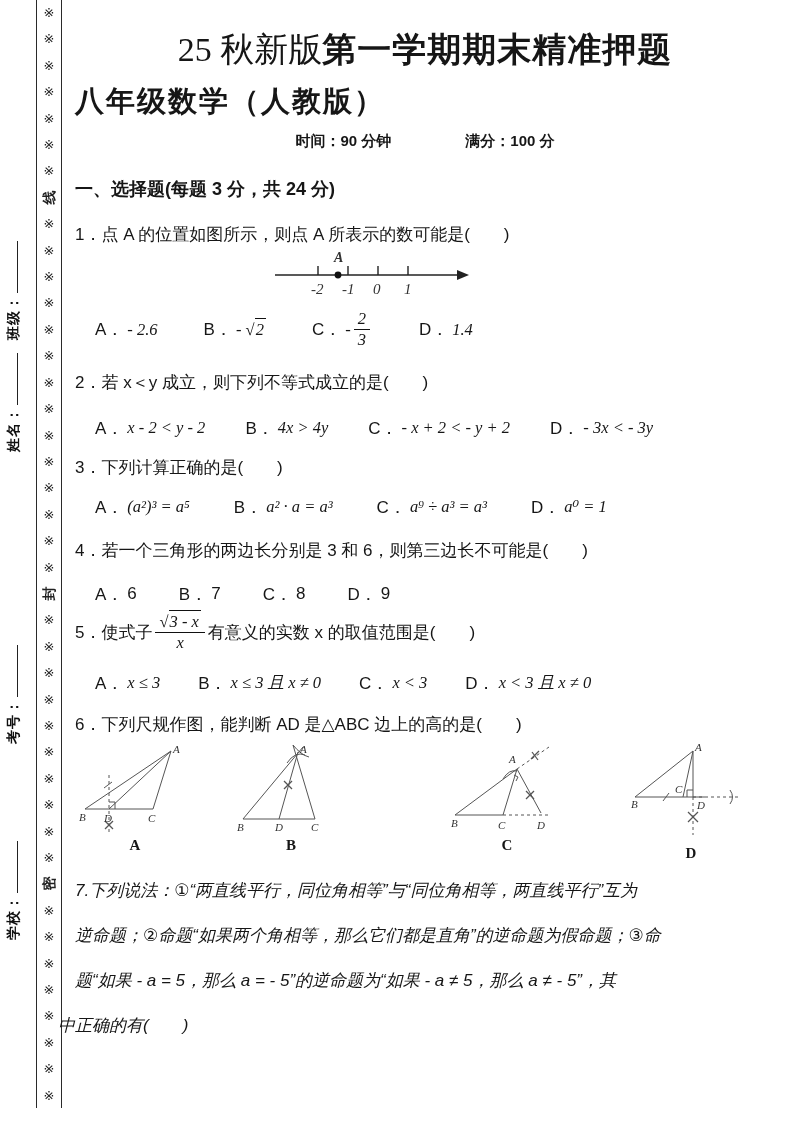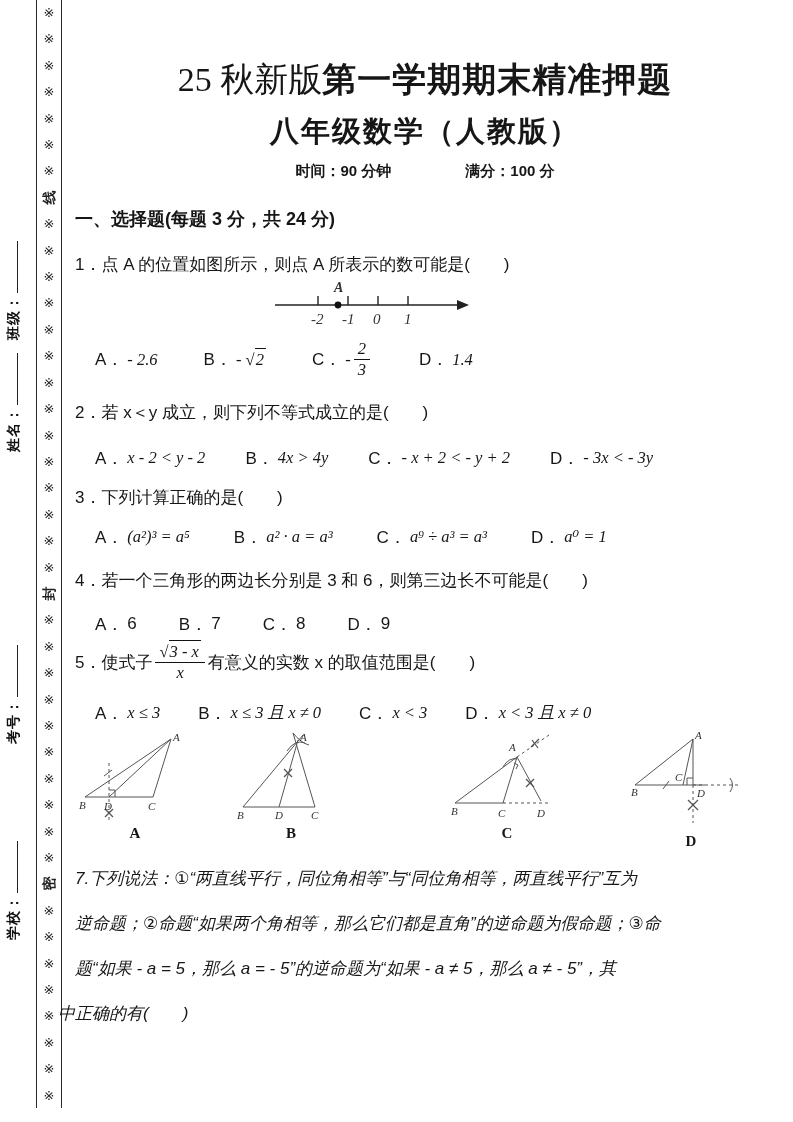--- a/index.html
+++ b/index.html
@@ -24,25 +24,25 @@
     position:absolute; left:5px; transform:rotate(-90deg);
     transform-origin:0 0; white-space:nowrap; z-index:1;
     font-size:14px; font-weight:bold; color:#111; letter-spacing:1px;
   }
   .side-label .blank {
     display:inline-block; width:52px; height:13px;
     border-bottom:1.3px solid #222; margin-left:2px;
   }
   
   .content { position:absolute; left:75px; top:0; width:700px; z-index:3; }
-  .title-line { padding-top:58px; text-align:center; font-size:34px; line-height:1.25; white-space:nowrap; }
+  .title-line { padding-top:28px; text-align:center; font-size:34px; line-height:1.25; white-space:nowrap; }
   .title-prefix { font-family:"Liberation Serif","DejaVu Serif",serif; font-weight:500; }
   .title-main { font-weight:800; letter-spacing:1px; }
   .subtitle {
-    margin-top:10px; text-align:center; font-size:29px; font-weight:700;
+    margin-top:10px; text-align:left; font-size:29px; font-weight:700;
     font-family:"Liberation Serif","DejaVu Serif",serif; letter-spacing:2px;
   }
   .meta-row {
     margin-top:10px; display:flex; justify-content:center; gap:74px;
     font-family:Liberation Sans, sans-serif; font-size:15px; font-weight:600;
   }
   .section-heading { margin-top:26px; font-size:18px; font-weight:600; }
   .q-text { font-size:17px; line-height:24px; }
   .q1-text { margin-top:22px; }
   .math { font-family:"Liberation Serif","DejaVu Serif",serif; font-style:italic; font-size:16.5px; }
@@ -271,20 +271,21 @@
       <span class="opt">
           <span class="opt-label">C．</span>
           <span class="math">x &lt; 3</span>
         </span>
       <span class="opt">
           <span class="opt-label">D．</span>
           <span class="math">x &lt; 3 且 x ≠ 0</span>
         </span>
     </div>
 
+    <div class="q-text q6-text">6．下列尺规作图，能判断 AD 是△ABC 边上的高的是(　　)</div>
     <div class="q6-figs">
 
       <div class="fig-block">
         <svg width="112" height="92" viewBox="0 0 112 92">
           <g stroke="#555" stroke-width="1" fill="none">
             <line x1="6" y1="66" x2="92" y2="8"></line>
             <line x1="6" y1="66" x2="74" y2="66"></line>
             <line x1="74" y1="66" x2="92" y2="8"></line>
             <line x1="92" y1="8" x2="30" y2="66"></line>
             <line x1="30" y1="32" x2="30" y2="90" stroke-dasharray="3,3"></line>

